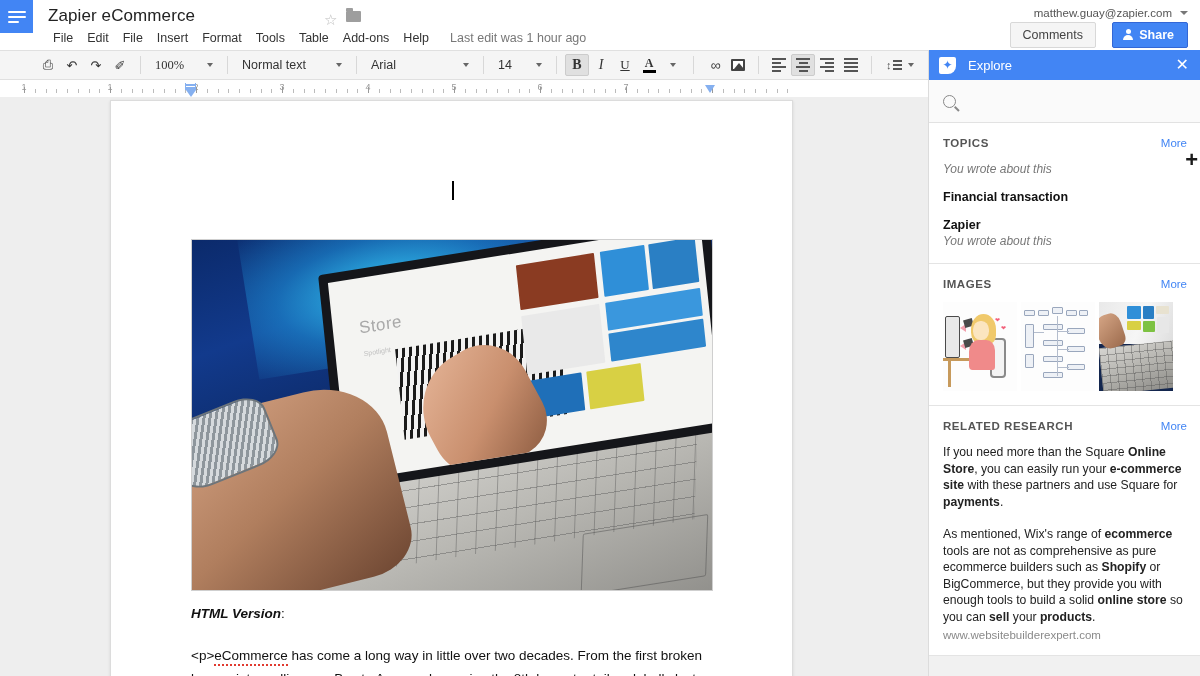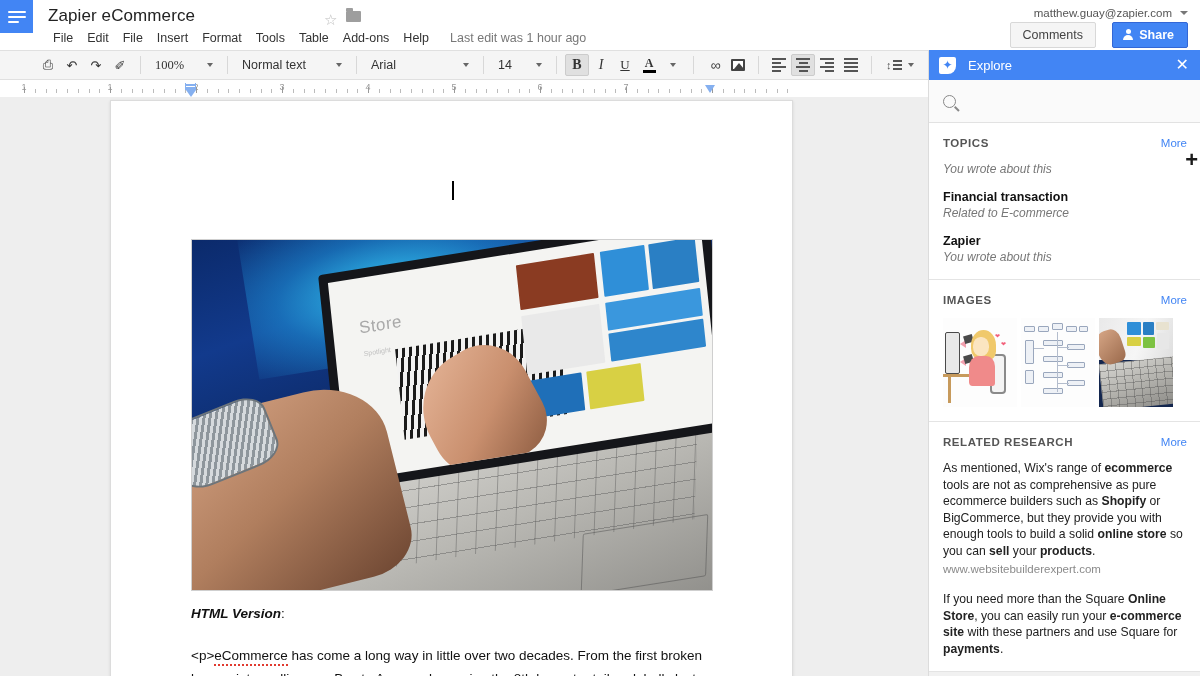--- a/index.html
+++ b/index.html
@@ -710,21 +710,20 @@
     <div class="card">
       <div class="card-head">
         <span class="card-title">TOPICS</span>
         <span class="card-more">More</span>
       </div>
       <div class="topic">
         <div class="topic-sub">You wrote about this</div>
       </div>
       <div class="topic">
         <div class="topic-name">Financial transaction</div>
-        <div class="topic-sub">Related to E-commerce</div>
       </div>
       <div class="topic">
         <div class="topic-name">Zapier</div>
         <div class="topic-sub">You wrote about this</div>
       </div>
     </div>
 
     <div class="card">
       <div class="card-head">
         <span class="card-title">IMAGES</span>
@@ -786,24 +785,24 @@
         <div class="thumb-plus">+</div>
       </div>
     </div>
 
     <div class="card">
       <div class="card-head">
         <span class="card-title">RELATED RESEARCH</span>
         <span class="card-more">More</span>
       </div>
       <div class="research">
+        <div class="research-text" id="rtext1">If you need more than the Square <b>Online Store</b>, you can easily run your <b>e-commerce site</b> with these partners and use Square for <b>payments</b>.</div>
+
+      </div>
+      <div class="research">
         <div class="research-text" id="rtext0">As mentioned, Wix's range of <b>ecommerce</b> tools are not as comprehensive as pure ecommerce builders such as <b>Shopify</b> or BigCommerce, but they provide you with enough tools to build a solid <b>online store</b> so you can <b>sell</b> your <b>products</b>.</div>
         <div class="research-url">www.websitebuilderexpert.com</div>
       </div>
-      <div class="research">
-        <div class="research-text" id="rtext1">If you need more than the Square <b>Online Store</b>, you can easily run your <b>e-commerce site</b> with these partners and use Square for <b>payments</b>.</div>
-
-      </div>
 
     </div>
 
   </div>
 </div>
 
 </body></html>

